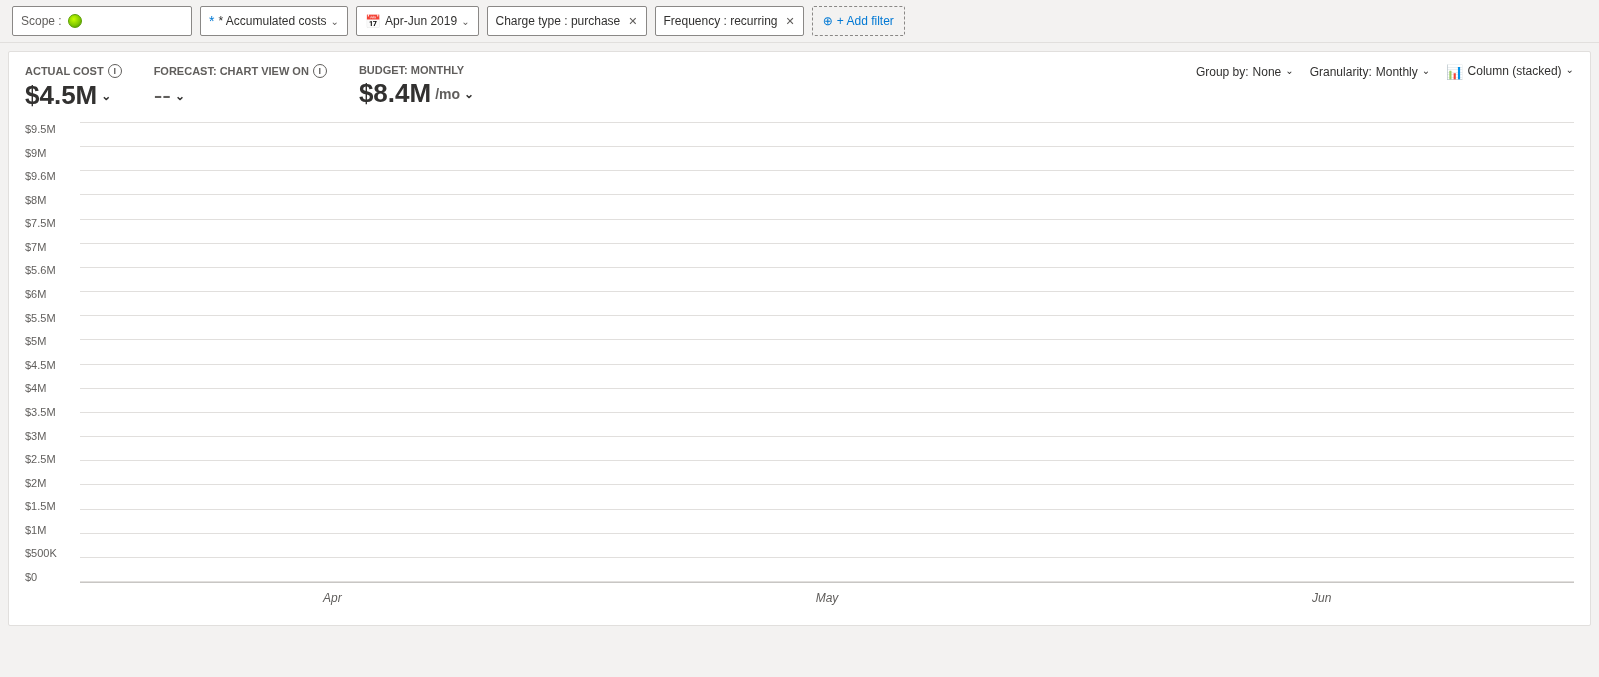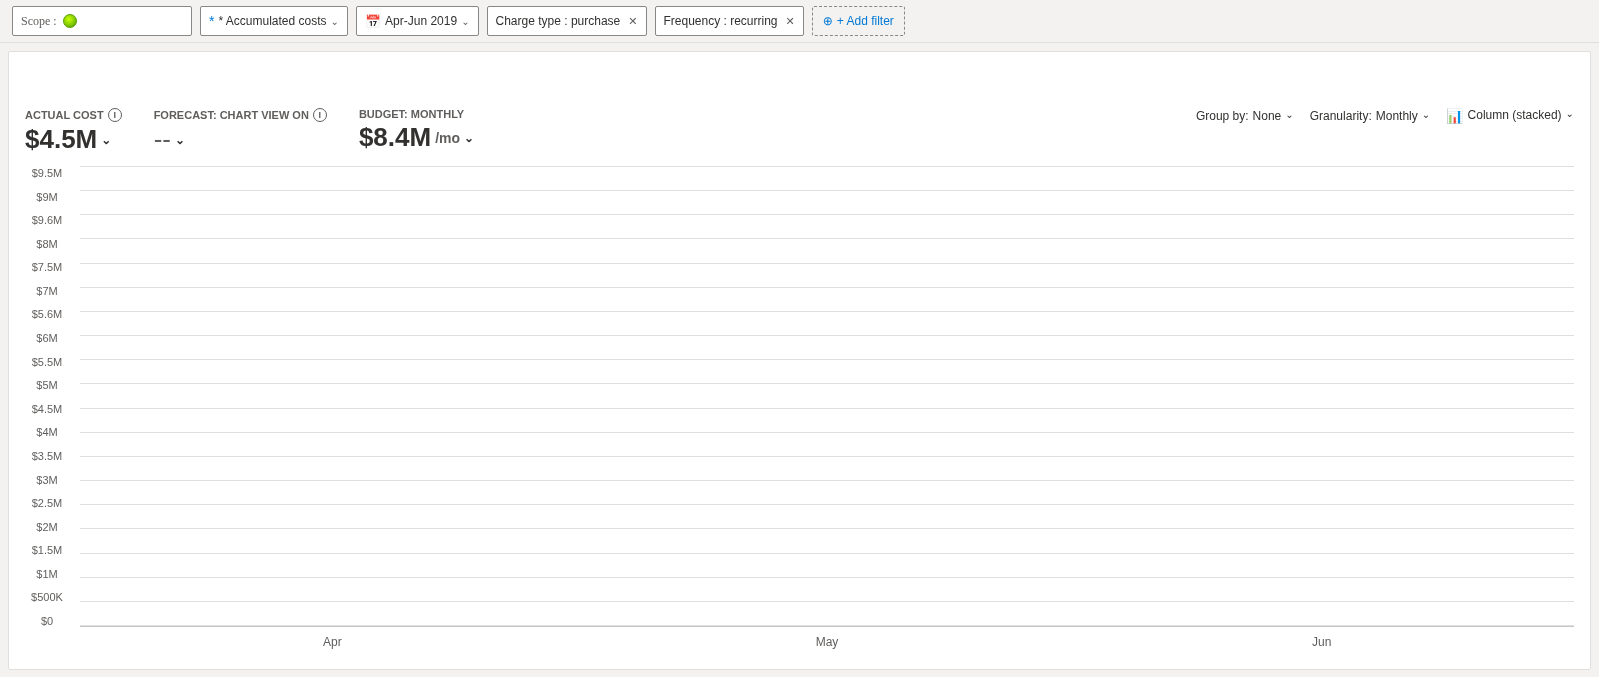--- a/index.html
+++ b/index.html
@@ -33,21 +33,20 @@
       width: 14px;
       height: 14px;
       border-radius: 50%;
       background: radial-gradient(circle at 40% 35%, #c8ff00, #7dc600 60%, #3a8000);
       border: 1.5px solid #5a9e00;
       flex-shrink: 0;
     }
     .scope-label {
       color: #605e5c;
       font-size: 12px;
-      font-family: Liberation Serif, serif;
     }
     .filter-chip {
       display: flex;
       align-items: center;
       gap: 4px;
       border: 1px solid #8a8886;
       border-radius: 2px;
       background: #fff;
       padding: 3px 8px;
       height: 30px;
@@ -86,21 +85,20 @@
       margin: 8px;
       border: 1px solid #e1dfdd;
       border-radius: 2px;
       padding: 12px 16px;
     }
     .metrics-row {
       display: flex;
       align-items: flex-start;
       gap: 32px;
       margin-bottom: 12px;
-      margin-top: 44px;
     }
     .metric-block {
       display: flex;
       flex-direction: column;
     }
     .metric-label {
       font-size: 11px;
       color: #605e5c;
       font-weight: 600;
       text-transform: uppercase;
@@ -172,21 +170,21 @@
       top: 0;
       bottom: 30px;
       width: 50px;
       display: flex;
       flex-direction: column-reverse;
       justify-content: space-between;
     }
     .y-label {
       font-size: 11px;
       color: #605e5c;
-      text-align: center;
+      text-align: left;
       padding-right: 6px;
     }
     .chart-plot {
       position: absolute;
       left: 55px;
       right: 0;
       top: 0;
       bottom: 30px;
       border-bottom: 1px solid #c8c6c4;
     }
@@ -224,20 +222,21 @@
     .x-labels {
       position: absolute;
       bottom: 0;
       left: 55px;
       right: 0;
       display: flex;
       padding: 0 20px;
       gap: 30px;
       height: 30px;
       align-items: center;
+      font-style: italic;
     }
     .x-label {
       flex: 1;
       text-align: center;
       font-size: 12px;
       color: #605e5c;
     }
     .asterisk {
       color: #0078d4;
       font-size: 14px;

